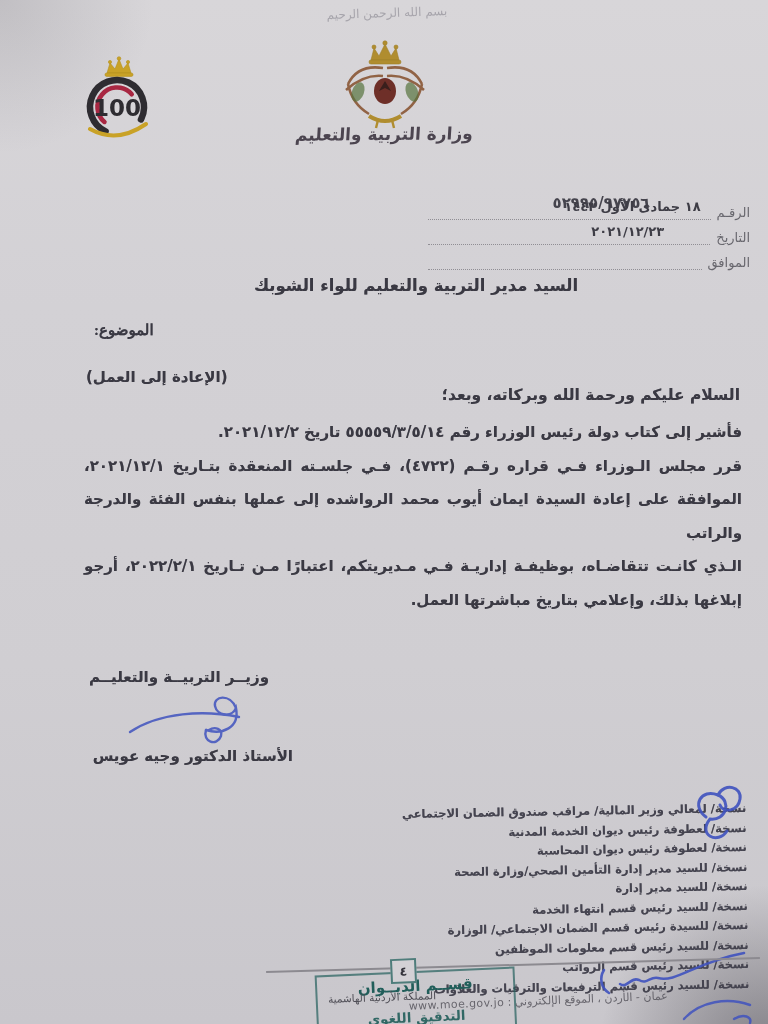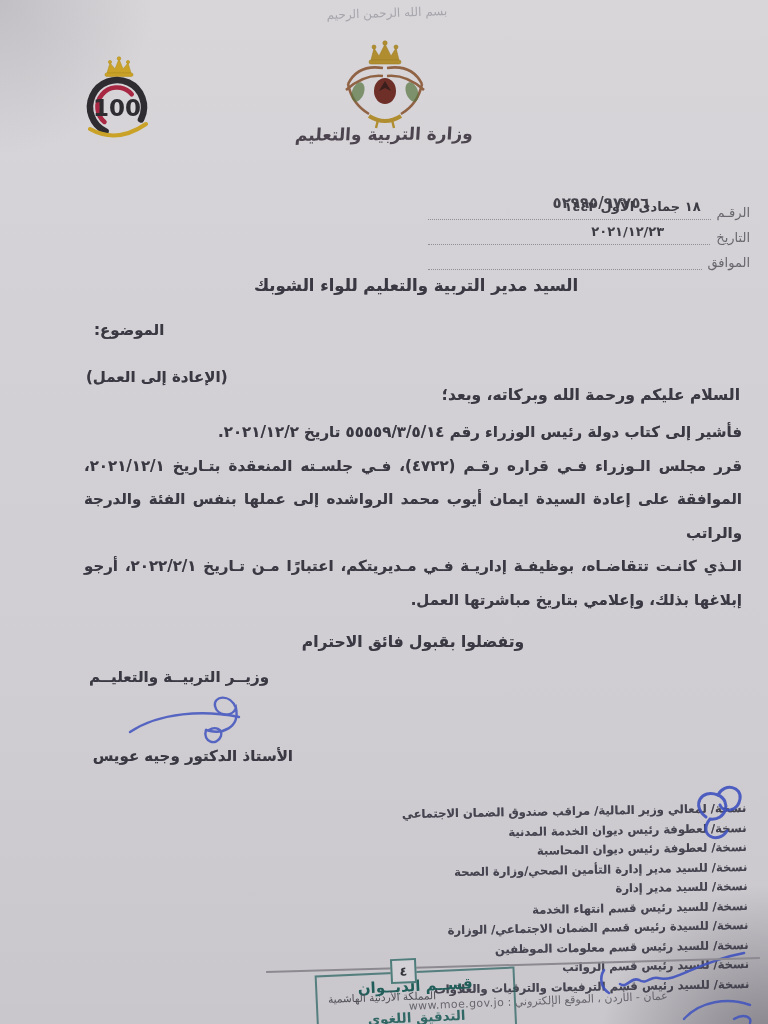--- a/index.html
+++ b/index.html
@@ -29,21 +29,21 @@
   .ref-rows{position:absolute;top:22px;left:0;right:0;}
   .ref-row{display:flex;direction:rtl;align-items:flex-end;height:24px;margin-bottom:1px;}
   .ref-row .lbl{flex:0 0 auto;padding-left:6px;font-size:13px;color:#68676e;}
   .ref-row .val{flex:1 1 auto;border-bottom:1px dotted #908e94;min-height:19px;
     font-size:13px;font-weight:bold;color:#3e3d46;text-align:right;padding:0 10px 1px 0;}
   .ref-row .val.date{padding-right:46px;}
 
   
   .addressee{left:0;top:276px;width:100%;padding-right:0;padding-left:64px;box-sizing:border-box;
     text-align:center;font-size:16.5px;}
-  .subject-label{left:94px;top:321px;font-size:15px;}
+  .subject-label{left:94px;top:321px;font-size:15px;font-family:Liberation Serif, serif;}
   .subject-value{left:86px;top:368px;font-size:15px;}
   .greeting{right:28px;top:386px;font-size:15.5px;}
   .bodytext{left:84px;right:26px;top:416px;font-size:15px;line-height:33.5px;}
   .bline{direction:rtl;}
   .bline.right{text-align:right;}
   .bline.just{text-align:justify;text-align-last:justify;}
   .closing{direction:rtl;text-align:center;margin-top:9px;font-size:15.5px;}
 
   
   .sig-title{left:64px;top:668px;width:230px;font-size:15px;direction:rtl;text-align:center;}
@@ -156,21 +156,20 @@
   <div class="abs rtl ink bold subject-value">(الإعادة إلى العمل)</div>
 
   <div class="abs rtl ink bold greeting">السلام عليكم ورحمة الله وبركاته، وبعد؛</div>
 
   <div class="abs ink bold bodytext">
     <div class="bline right">فأشير إلى كتاب دولة رئيس الوزراء رقم ٥٥٥٥٩/٣/٥/١٤ تاريخ ٢٠٢١/١٢/٢.</div>
     <div class="bline just">قرر مجلس الـوزراء فـي قراره رقـم (٤٧٢٢)، فـي جلسـته المنعقدة بتـاريخ ٢٠٢١/١٢/١،</div>
     <div class="bline just">الموافقة على إعادة السيدة ايمان أيوب محمد الرواشده إلى عملها بنفس الفئة والدرجة والراتب</div>
     <div class="bline just">الـذي كانـت تتقاضـاه، بوظيفـة إداريـة فـي مـديريتكم، اعتبارًا مـن تـاريخ ٢٠٢٢/٢/١، أرجو</div>
     <div class="bline right">إبلاغها بذلك، وإعلامي بتاريخ مباشرتها العمل.</div>
-    <div class="closing">وتفضلوا بقبول فائق الاحترام</div>
   </div>
 
   <div class="abs rtl ink bold sig-title">وزيــر التربيــة والتعليــم</div>
 
   <div class="abs" style="left:118px;top:690px;">
     <svg width="150" height="60" viewBox="0 0 150 60" fill="none" stroke="#4053bf" stroke-width="2.4" stroke-linecap="round" opacity=".85">
       <path d="M118 18 C112 3 95 6 97 16 C99 26 114 28 118 18 C122 38 104 45 88 40"></path>
       <path d="M12 42 C42 22 86 20 121 27"></path>
       <path d="M88 40 C84 52 99 57 103 46 C105 39 97 36 91 40"></path>
     </svg>

